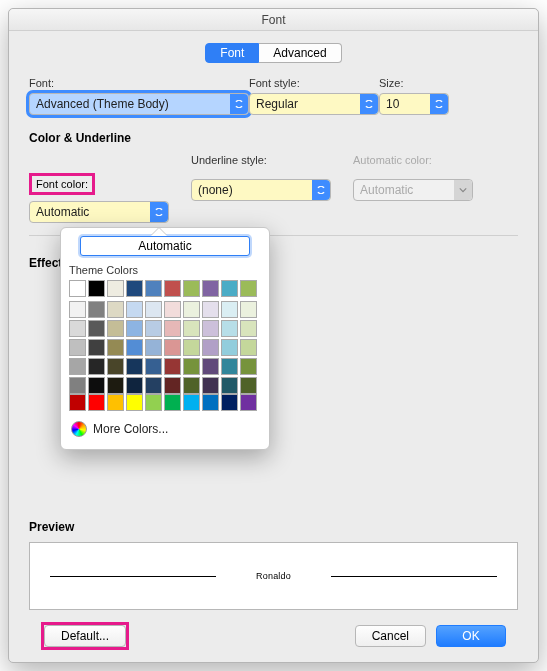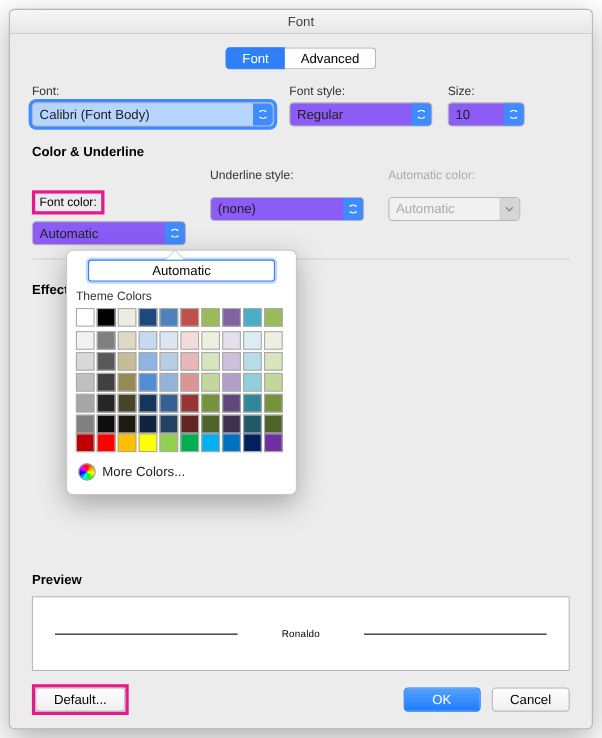--- a/index.html
+++ b/index.html
@@ -50,26 +50,26 @@
     background:#fdfdfd;
     cursor:default;
   }
   .seg-left { border-radius:4px 0 0 4px; }
   .seg-right { border-radius:0 4px 4px 0; border-left:none; }
   .seg.active {
     background:#2f7ff6;
     color:#fff;
     border-color:#2f7ff6;
   }
-  .row { display:flex; gap:14px; }
+  .row { display:flex; }
   .field { display:flex; flex-direction:column; }
   .field-label { font-size:11px; color:#333; margin-bottom:4px; }
   .combo {
     height:22px;
-    background:#8b5cf6;
+    background:#fef9c3;
     border:1px solid #b7b7b7;
     border-radius:4px;
     position:relative;
     display:flex;
     align-items:center;
     padding:0 22px 0 6px;
     font-size:12px;
     color:#222;
   }
   .combo .arrow {
@@ -151,21 +151,21 @@
     display:flex;
     align-items:center;
     justify-content:center;
     gap:40px;
     padding:0 20px;
   }
   .preview-line { flex:1; border-bottom:1px solid #000; }
   .preview-text { font-size:9px; letter-spacing:0.2px; }
   
   .bottom {
-    padding:12px 20px;
+    padding:12px 32px;
     display:flex;
     align-items:center;
     gap:10px;
   }
   .btn {
     height:22px;
     padding:0 16px;
     border:1px solid #b7b7b7;
     border-radius:4px;
     background:linear-gradient(#fefefe,#efefef);
@@ -196,21 +196,21 @@
 
     <div class="tabs">
       <div class="seg seg-left active">Font</div>
       <div class="seg seg-right">Advanced</div>
     </div>
 
     <div class="row">
       <div class="field" style="flex:0 0 220px;">
         <span class="field-label">Font:</span>
         <div class="combo sel-highlight">
-          <span>Calibri (Font Body)</span>
+          <span>Advanced (Theme Body)</span>
           <span class="arrow">
               <svg viewBox="0 0 10 10">
                 <path d="M1 2 L5 0 L9 2 M1 8 L5 10 L9 8" stroke="#fff" stroke-width="1.5" fill="none"></path>
               </svg>
             </span>
         </div>
       </div>
       <div class="field" style="flex:0 0 130px;justify-content:flex-end;">
         <span class="field-label">Font style:</span>
         <div class="combo">
@@ -379,16 +379,16 @@
       <span class="preview-text">Ronaldo</span>
       <div class="preview-line"></div>
     </div>
   </div>
 
   <div class="bottom">
     <span class="pink-box-inline">
       <span class="btn" style="min-width:80px;">Default...</span>
     </span>
     <span class="spacer"></span>
+    <span class="btn">Cancel</span>
     <span class="btn primary">OK</span>
-    <span class="btn">Cancel</span>
   </div>
 </div>
 
 </body></html>

